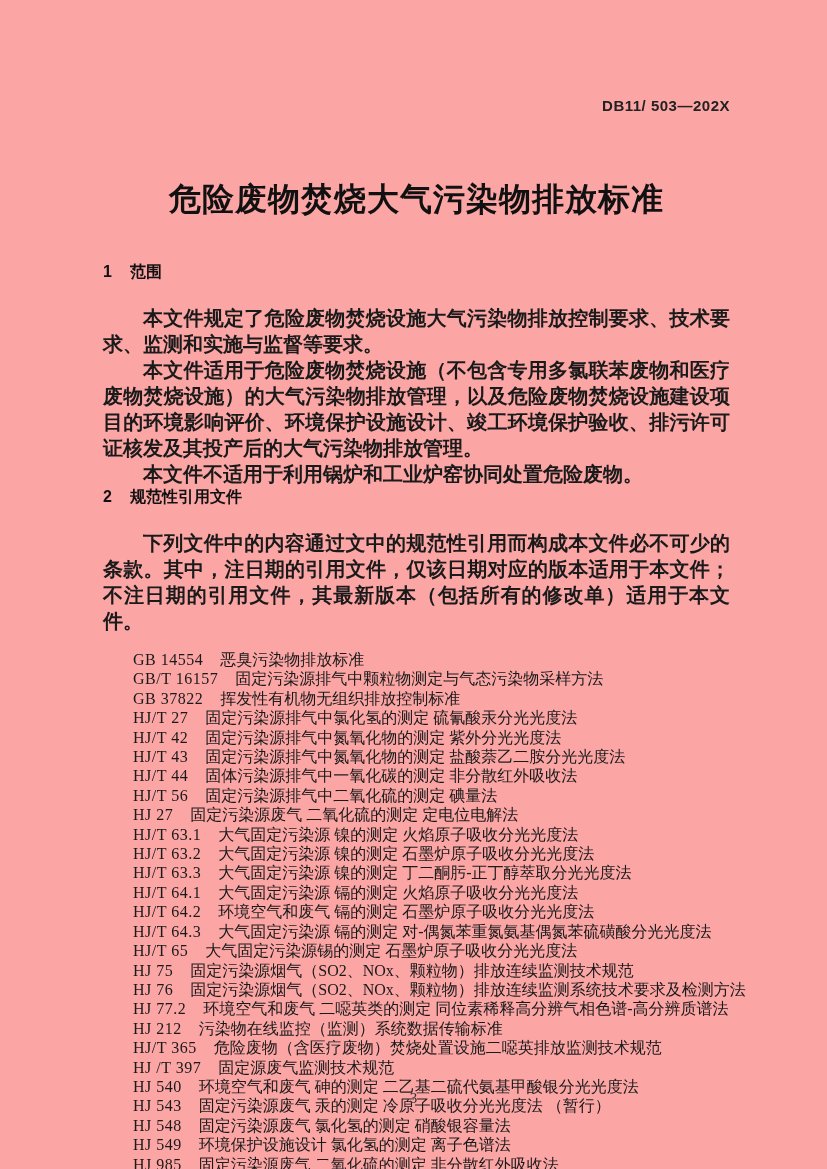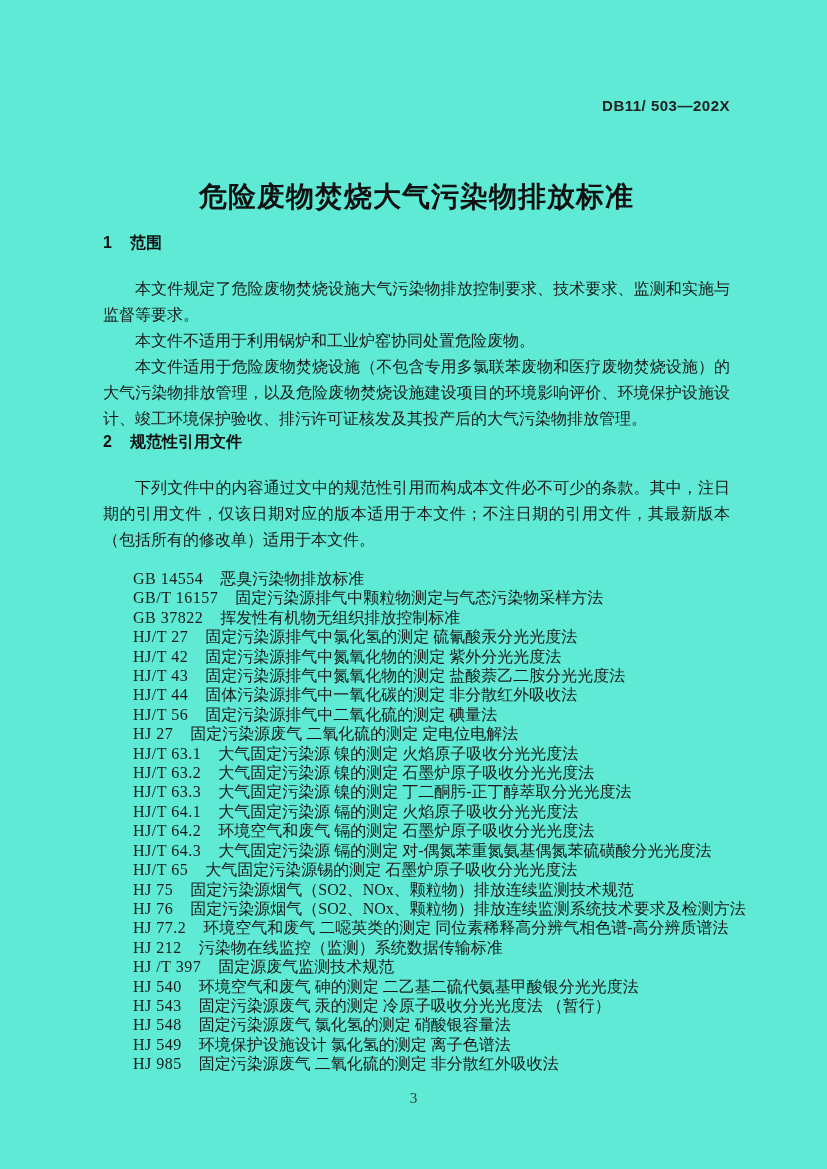--- a/index.html
+++ b/index.html
@@ -4,66 +4,67 @@
 <style>
   html, body {
     margin: 0;
     padding: 0;
     background: #ffffff;
   }
   .page {
     position: relative;
     width: 827px;
     height: 1169px;
-    background: #5eead4;
+    background: #fca5a5;
     color: #1a1a1a;
     overflow: hidden;
     font-family: "Liberation Serif", "DejaVu Serif", serif;
   }
   .content {
     padding: 0 97px 0 103px;
   }
   .doc-header {
     padding-top: 97px;
     text-align: right;
     font-family: "Liberation Sans", "DejaVu Sans", sans-serif;
     font-size: 15px;
     font-weight: 600;
     letter-spacing: 0.5px;
     color: #222;
   }
   .doc-title {
     margin: 64px 0 0 0;
     text-align: center;
     font-family: "Liberation Sans", "DejaVu Sans", sans-serif;
-    font-size: 28px;
+    font-size: 32px;
     font-weight: 700;
     letter-spacing: 1px;
     color: #111;
   }
   .section-heading {
     margin: 0;
     font-family: "Liberation Sans", "DejaVu Sans", sans-serif;
     font-size: 16px;
     font-weight: 700;
     color: #111;
   }
-  .heading-1 { margin-top: 17px; }
+  .heading-1 { margin-top: 40px; }
   .heading-2 { }
   .section-heading .num { display: inline-block; margin-right: 18px; }
   .body-text {
     margin-top: 22px;
   }
   .para {
     margin: 0;
-    font-size: 16px;
+    font-size: 20px;
     line-height: 26px;
     text-align: justify;
     text-indent: 2em;
     color: #1a1a1a;
+    font-weight: bold;
   }
   .ref-list {
     margin-top: 16px;
   }
   .ref-row {
     font-size: 16px;
     line-height: 19.4px;
     white-space: nowrap;
     padding-left: 30px;
     color: #1a1a1a;
@@ -94,22 +95,22 @@
     </div>
 
     <h1 class="doc-title">危险废物焚烧大气污染物排放标准</h1>
 
     <h2 class="section-heading heading-1">
       <span class="num">1</span><span>范围</span>
     </h2>
 
     <div class="body-text">
       <p class="para">本文件规定了危险废物焚烧设施大气污染物排放控制要求、技术要求、监测和实施与监督等要求。</p>
+      <p class="para">本文件适用于危险废物焚烧设施（不包含专用多氯联苯废物和医疗废物焚烧设施）的大气污染物排放管理，以及危险废物焚烧设施建设项目的环境影响评价、环境保护设施设计、竣工环境保护验收、排污许可证核发及其投产后的大气污染物排放管理。</p>
       <p class="para">本文件不适用于利用锅炉和工业炉窑协同处置危险废物。</p>
-      <p class="para">本文件适用于危险废物焚烧设施（不包含专用多氯联苯废物和医疗废物焚烧设施）的大气污染物排放管理，以及危险废物焚烧设施建设项目的环境影响评价、环境保护设施设计、竣工环境保护验收、排污许可证核发及其投产后的大气污染物排放管理。</p>
     </div>
 
     <h2 class="section-heading heading-2">
       <span class="num">2</span><span>规范性引用文件</span>
     </h2>
 
     <div class="body-text">
       <p class="para">下列文件中的内容通过文中的规范性引用而构成本文件必不可少的条款。其中，注日期的引用文件，仅该日期对应的版本适用于本文件；不注日期的引用文件，其最新版本（包括所有的修改单）适用于本文件。</p>
     </div>
 
@@ -188,20 +189,23 @@
   </div>
 
   <div class="ref-row">
     <span class="ref-code">HJ 77.2</span><span class="ref-title">环境空气和废气 二噁英类的测定 同位素稀释高分辨气相色谱-高分辨质谱法</span>
   </div>
 
   <div class="ref-row">
     <span class="ref-code">HJ 212</span><span class="ref-title">污染物在线监控（监测）系统数据传输标准</span>
   </div>
 
+  <div class="ref-row">
+    <span class="ref-code">HJ/T 365</span><span class="ref-title">危险废物（含医疗废物）焚烧处置设施二噁英排放监测技术规范</span>
+  </div>
 
   <div class="ref-row">
     <span class="ref-code">HJ /T 397</span><span class="ref-title">固定源废气监测技术规范</span>
   </div>
 
   <div class="ref-row">
     <span class="ref-code">HJ 540</span><span class="ref-title">环境空气和废气 砷的测定 二乙基二硫代氨基甲酸银分光光度法</span>
   </div>
 
   <div class="ref-row">

